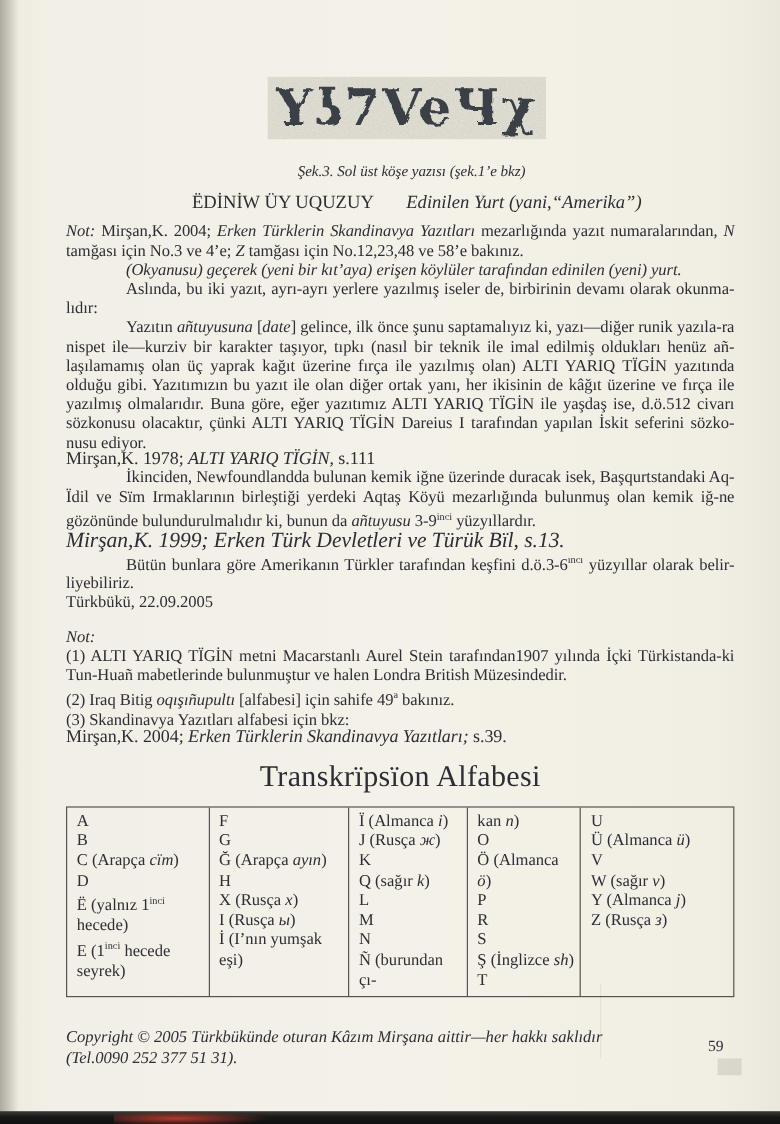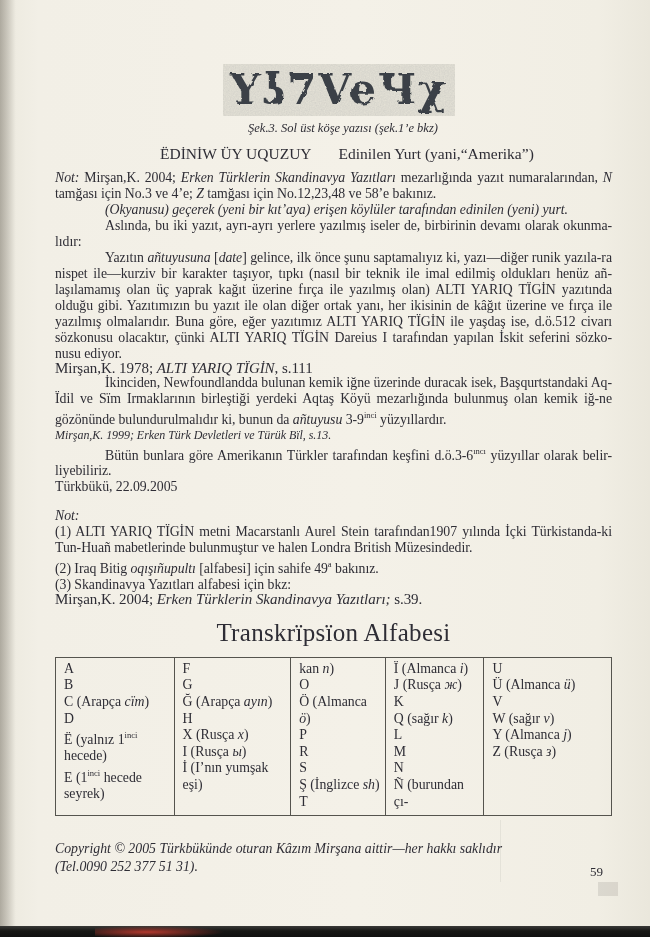--- a/index.html
+++ b/index.html
@@ -8,28 +8,28 @@
     position:relative;width:650px;height:937px;box-sizing:border-box;
     background:linear-gradient(90deg,#dbd7cb 0,#eeebe1 2.2%,#f2efe6 6%,#f4f1e8 55%,#f1eee4 92%,#eae7dc 100%);
     font-family:"Liberation Serif","DejaVu Serif",serif;
     color:#2e2d35;
     padding:64px 52px 0 55px;
   }
   .page::before{content:"";position:absolute;left:0;top:0;bottom:0;width:16px;
     background:linear-gradient(90deg,rgba(70,66,58,.30),rgba(70,66,58,0));pointer-events:none;}
   .content{width:557px;}
   .figure-wrap{width:232px;margin-left:168px;}
-  .figure-caption{width:320px;margin:1px 0 0 128px;text-align:center;font-style:italic;font-size:12.5px;line-height:15px;}
+  .figure-caption{width:320px;margin:15px 0 0 128px;text-align:center;font-style:italic;font-size:12.5px;line-height:15px;}
   .heading{margin:9px 0 0 105px;font-size:15.5px;white-space:nowrap;}
-  .heading .sub{margin-left:27px;}
+  .heading .sub{font-style:italic;margin-left:27px;}
   .doc{font-size:13.8px;line-height:16px;letter-spacing:-.05px;margin-top:7px;}
   .doc p{margin:0;text-align:justify;}
   .indent{text-indent:50px;}
   .cite-sm{font-size:15px;line-height:13px;}
-  .cite-md{font-size:12px;line-height:15px;font-style:italic;}
+  .cite-md{font-size:18px;line-height:15px;font-style:italic;}
   .seg-i{font-style:italic;}
   .seg-u{}
   .seg-sup{vertical-align:super;font-size:62%;letter-spacing:0;}
   .dateline{margin-bottom:13px !important;}
   .notes-gap{margin-bottom:9px !important;}
   .alpha-title{font-size:25px;text-align:center;margin:13px 0 10px 0;letter-spacing:.3px;}
   .alphabet{display:flex;border:1.5px solid #55544e;width:557px;box-sizing:border-box;font-size:13.8px;line-height:16.6px;}
   .alphabet .col{box-sizing:border-box;border-left:1.4px solid #55544e;padding:3px 4px 5px 8px;}
   .alphabet .col:first-child{border-left:none;}
   .c1{width:118px;} .c2{width:117px;} .c3{width:99px;} .c4{width:95px;} .c5{width:128px;}
@@ -84,22 +84,22 @@
       <p><span>(1) ALTI YARIQ TÏGİN metni Macarstanlı Aurel Stein tarafından1907 yılında İçki Türkistanda-ki Tun-Huañ mabetlerinde bulunmuştur ve halen Londra British Müzesindedir.</span></p>
       <p><span>(2) Iraq Bitig </span><span class="seg-i">oqışıñupultı</span><span>  [alfabesi] için sahife 49</span><span class="seg-sup">a</span><span> bakınız.</span></p>
       <p><span>(3) Skandinavya Yazıtları alfabesi için bkz:</span></p>
       <p class="cite-sm notes-gap"><span>Mirşan,K. 2004; </span><span class="seg-i">Erken Türklerin Skandinavya Yazıtları;</span><span> s.39.</span></p>
     </div>
 
     <div class="alpha-title">Transkrïpsïon Alfabesi</div>
     <div class="alphabet">
       <div class="col c1"><span>A</span><br><span>B</span><br><span>C (Arapça </span><span class="seg-i">cïm</span><span>)</span><br><span>D</span><br><span>Ë (yalnız 1</span><span class="seg-sup">inci</span><br><span>hecede)</span><br><span>E (1</span><span class="seg-sup">inci</span><span> hecede</span><br><span>seyrek)</span></div>
       <div class="col c2"><span>F</span><br><span>G</span><br><span>Ğ (Arapça </span><span class="seg-i">ayın</span><span>)</span><br><span>H</span><br><span>X (Rusça </span><span class="seg-i">x</span><span>)</span><br><span>I (Rusça </span><span class="seg-i">ы</span><span>)</span><br><span>İ (I’nın yumşak</span><br><span>eşi)</span></div>
+      <div class="col c3"><span>Ï (Almanca </span><span class="seg-i">i</span><span>)</span><br><span>J (Rusça </span><span class="seg-i">ж</span><span>)</span><br><span>K</span><br><span>Q (sağır </span><span class="seg-i">k</span><span>)</span><br><span>L</span><br><span>M</span><br><span>N</span><br><span>Ñ (burundan çı-</span></div>
       <div class="col c4"><span>kan </span><span class="seg-i">n</span><span>)</span><br><span>O</span><br><span>Ö (Almanca </span><span class="seg-i">ö</span><span>)</span><br><span>P</span><br><span>R</span><br><span>S</span><br><span>Ş (İnglizce </span><span class="seg-i">sh</span><span>)</span><br><span>T</span></div>
-      <div class="col c3"><span>Ï (Almanca </span><span class="seg-i">i</span><span>)</span><br><span>J (Rusça </span><span class="seg-i">ж</span><span>)</span><br><span>K</span><br><span>Q (sağır </span><span class="seg-i">k</span><span>)</span><br><span>L</span><br><span>M</span><br><span>N</span><br><span>Ñ (burundan çı-</span></div>
       <div class="col c5"><span>U</span><br><span>Ü (Almanca </span><span class="seg-i">ü</span><span>)</span><br><span>V</span><br><span>W (sağır </span><span class="seg-i">v</span><span>)</span><br><span>Y (Almanca </span><span class="seg-i">j</span><span>)</span><br><span>Z (Rusça </span><span class="seg-i">з</span><span>)</span></div>
     </div>
 
     <div class="copyright"><span>Copyright © 2005 Türkbükünde oturan Kâzım Mirşana aittir—her hakkı saklıdır</span><br><span>(Tel.0090 252 377 51 31).</span></div>
   </div>
 
   <div class="page-number">59</div>
   <div class="smudge"></div>
   <div class="crease"></div>
   <div class="bottom-band">

